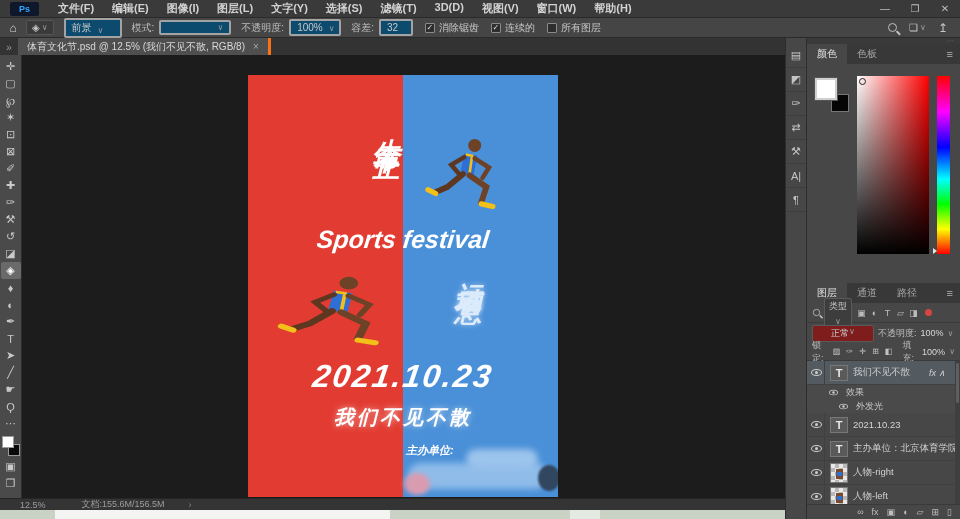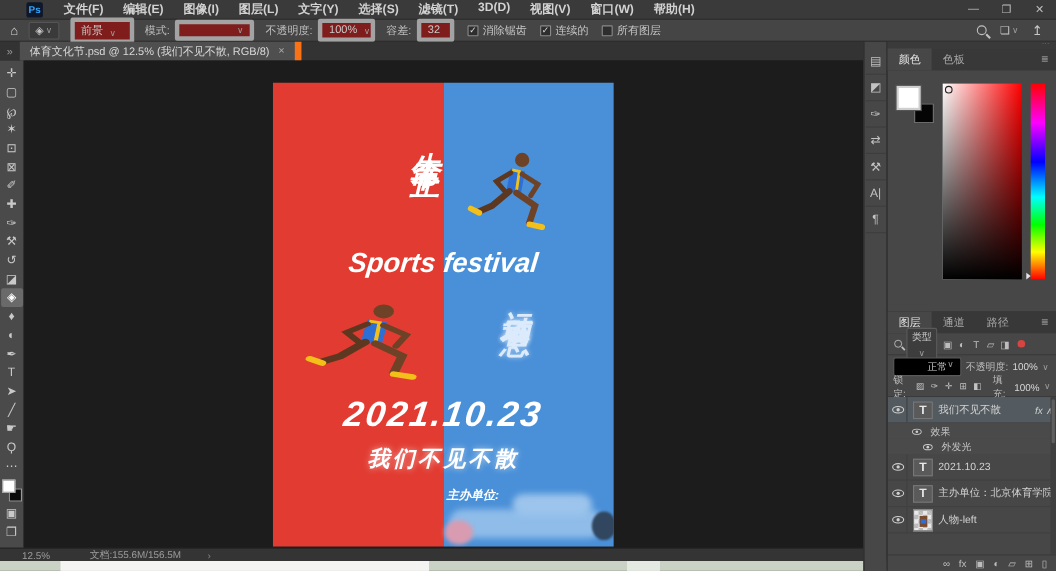--- a/index.html
+++ b/index.html
@@ -3,52 +3,52 @@
 <meta charset="utf-8">
 <style>
   * { margin:0; padding:0; box-sizing:border-box; }
   html,body { width:960px; height:519px; overflow:hidden; background:#1a1a1a;
     font-family:"Liberation Sans", sans-serif; -webkit-font-smoothing:antialiased; }
   .app { position:relative; width:960px; height:519px; background:#1a1a1a; font-size:11px; color:#d6d6d6; }
 
   
   .titlebar { position:absolute; left:0; top:0; width:960px; height:18px; background:#3a3a3a;
     display:flex; align-items:center; border-bottom:1px solid #2a2a2a; }
-  .ps-logo { width:15px; height:14px; margin:0 10px 0 24px; background:#0f172a; color:#31a8ff;
+  .ps-logo { width:29px; height:14px; margin:0 10px 0 10px; background:#0f172a; color:#31a8ff;
     font-size:9px; font-weight:bold; display:flex; align-items:center; justify-content:center; border-radius:2px; }
   .menubar { display:flex; gap:0;font-weight:bold; }
   .menu-item { padding:2px 9px; font-size:11px; color:#d2d2d2; cursor:default; }
   .win-controls { margin-left:auto; display:flex; }
   .win-btn { width:30px; height:17px; display:flex; align-items:center; justify-content:center;
     color:#bdbdbd; font-size:10px; }
 
   
   .optionsbar { position:absolute; left:0; top:18px; width:960px; height:20px; background:#454545;
     display:flex; align-items:center; border-bottom:1px solid #2a2a2a; font-size:10px; color:#c7c7c7; }
   .opt-home { width:26px; text-align:center; font-size:12px; color:#cfcfcf; }
   .opt-tool { display:flex; align-items:center; gap:2px; background:#3a3a3a; border:1px solid #555;
     border-radius:2px; padding:1px 5px; margin-right:10px; }
-  .opt-select { background:#7f1d1d; border:4px solid #a3a3a3; border-radius:2px; padding:1px 6px;
+  .opt-select { background:#0c4a6e; border:2px solid #a3a3a3; border-radius:2px; padding:1px 6px;
     display:flex; align-items:flex-end; gap:6px; color:#c9c9c9; }
   .opt-label { margin:0 5px 0 10px; color:#bdbdbd; }
   .opt-chevron { color:#9a9a9a; font-size:8px; }
   .opt-check { display:flex; align-items:center; gap:4px; margin-left:12px; }
   .cbox { width:10px; height:10px; border:1px solid #8a8a8a; background:#2e2e2e; border-radius:1px;
     display:flex; align-items:center; justify-content:center; font-size:8px; color:#e0e0e0; }
   .opt-right { margin-left:auto; display:flex; align-items:center; gap:12px; padding-right:12px; }
   .mag { position:relative; width:9px; height:9px; border:1.5px solid #c0c0c0; border-radius:50%; }
   .mag::after { content:""; position:absolute; left:7px; top:8px; width:5px; height:1.5px;
     background:#c0c0c0; transform:rotate(45deg); }
 
   
   .tabbar { position:absolute; left:0; top:38px; width:785px; height:17px; background:#333333;
     display:flex; align-items:flex-end; }
   .tab-collapse { width:18px; text-align:center; color:#9a9a9a; font-size:10px; padding-bottom:2px; }
   .doc-tab { height:17px; background:#4f4f4f; color:#d8d8d8; font-size:10px; display:flex;
-    align-items:center; gap:8px; padding:0 9px; border-right:6px solid #f97316; }
+    align-items:center; gap:8px; padding:0 9px; border-right:3px solid #f97316; }
   .doc-tab .close { color:#a8a8a8; font-size:10px; }
 
   
   .toolbar { position:absolute; left:0; top:55px; width:22px; height:443px; background:#4a4a4a;
     display:flex; flex-direction:column; align-items:center; padding-top:3px; border-right:1px solid #2d2d2d; }
   .tool { width:20px; height:17px; display:flex; align-items:center; justify-content:center;
     color:#c9c9c9; font-size:11px; border-radius:2px; }
   .tool.selected { background:#6a6a6a; color:#ffffff; }
   .tool-swatches { position:relative; width:18px; height:20px; margin:4px 0 2px; }
   .tool-swatches .fg { position:absolute; left:0; top:0; width:12px; height:12px; background:#ffffff;
@@ -132,22 +132,22 @@
   
   .layers-panel { left:806px; top:283px; width:154px; height:236px; overflow:hidden; }
   .lp-filter { height:20px; display:flex; align-items:center; gap:3px; padding:0 5px;
     border-bottom:1px solid #3a3a3a; }
   .lp-filter .fsel { display:flex; align-items:center; gap:4px; background:#3d3d3d;
     border:1px solid #5a5a5a; border-radius:2px; padding:1px 4px; font-size:9px; color:#c9c9c9;flex-direction:column; }
   .lp-ficon { width:13px; text-align:center; color:#bdbdbd; font-size:9px; }
   .lp-fdot { width:7px; height:7px; border-radius:50%; background:#d64541; margin-left:2px; }
   .lp-blend { height:20px; display:flex; align-items:center; padding:0 5px; gap:4px;
     font-size:9px; color:#bdbdbd; }
-  .lp-blend .bsel { background:#000000; border:1px solid #5a5a5a; border-radius:2px;
-    padding:1px 6px; width:62px; display:flex; justify-content:flex-end; color:#cfcfcf; }
+  .lp-blend .bsel { background:#7f1d1d; border:1px solid #5a5a5a; border-radius:2px;
+    padding:1px 6px; width:62px; display:flex; justify-content:center; color:#cfcfcf; }
   .lp-lock { height:18px; display:flex; align-items:center; padding:0 5px; gap:4px; font-size:9px;
     color:#bdbdbd; border-bottom:1px solid #3a3a3a; }
   .lp-lock .licon { font-size:8px; color:#c3c3c3; width:10px; text-align:center; }
   .lp-list { position:relative; height:148px; overflow:hidden; }
   .lrow { display:flex; align-items:center; height:24px; border-bottom:1px solid #404040;
     padding-left:2px; gap:5px; font-size:9.5px; color:#d2d2d2; }
   .lrow.selected { background:#535b60; }
   .lrow .eyebox { width:16px; display:flex; justify-content:center; border-right:1px solid #404040;
     align-self:stretch; align-items:center; }
   .eye { position:relative; width:11px; height:7px; border:1px solid #cfcfcf; border-radius:50%; }
@@ -156,21 +156,21 @@
   .thumb-t { width:18px; height:16px; background:#5a5a5a; color:#e8e8e8; font-weight:bold;
     display:flex; align-items:center; justify-content:center; font-size:11px; border:1px solid #777; }
   .thumb-img { position:relative; width:18px; height:20px; border:1px solid #777;
     background-color:#e8e8e8;
     background-image: linear-gradient(45deg,#b8b8b8 25%,transparent 25%,transparent 75%,#b8b8b8 75%),
                       linear-gradient(45deg,#b8b8b8 25%,transparent 25%,transparent 75%,#b8b8b8 75%);
     background-size:8px 8px; background-position:0 0,4px 4px; }
   .thumb-img .fig { position:absolute; left:5px; top:5px; width:7px; height:10px; background:#7a4a2f; }
   .thumb-img .fig::after { content:""; position:absolute; left:1px; top:3px; width:5px; height:4px; background:#2e6fd6; }
   .lrow .lname { flex:1; white-space:nowrap; overflow:hidden; }
-  .lrow .fxtag { font-style:italic; color:#cfcfcf; padding-right:3px; font-size:9px; }
+  .lrow .fxtag { font-style:italic; color:#cfcfcf; padding-right:15px; font-size:9px; }
   .sub-row { display:flex; align-items:center; height:14px; gap:5px; font-size:9px; color:#c5c5c5;
     background:#4a4a4a; }
   .sub-row .eyebox { width:16px; display:flex; justify-content:center; }
   .sub-row .eye { transform:scale(.8); }
   .lp-bottom { position:absolute; left:0; bottom:0; width:100%; height:15px; background:#474747;
     border-top:1px solid #3a3a3a; display:flex; align-items:center; justify-content:flex-end;
     gap:8px; padding-right:8px; }
   .lp-bicon { color:#bdbdbd; font-size:9px; font-style:normal; }
   .lp-scroll { position:absolute; right:0; top:0; width:5px; height:148px; background:#3f3f3f; }
   .lp-scroll .thumb { position:absolute; right:1px; top:2px; width:3px; height:40px; background:#5f5f5f; border-radius:2px; }
@@ -456,20 +456,29 @@
           <div class="thumb-t">T</div>
           <span class="lname">主办单位：北京体育学院</span>
         </div>
         <div class="lrow">
           <div class="eyebox">
             <span class="eye"></span>
           </div>
           <div class="thumb-img">
             <div class="fig"></div>
           </div>
+          <span class="lname">人物-right</span>
+        </div>
+        <div class="lrow">
+          <div class="eyebox">
+            <span class="eye"></span>
+          </div>
+          <div class="thumb-img">
+            <div class="fig"></div>
+          </div>
           <span class="lname">人物-left</span>
         </div>
         <div class="lp-scroll">
           <div class="thumb"></div>
         </div>
     </div>
     <div class="lp-bottom">
         <span class="lp-bicon">∞</span>
         <span class="lp-bicon">fx</span>
         <span class="lp-bicon">▣</span>

